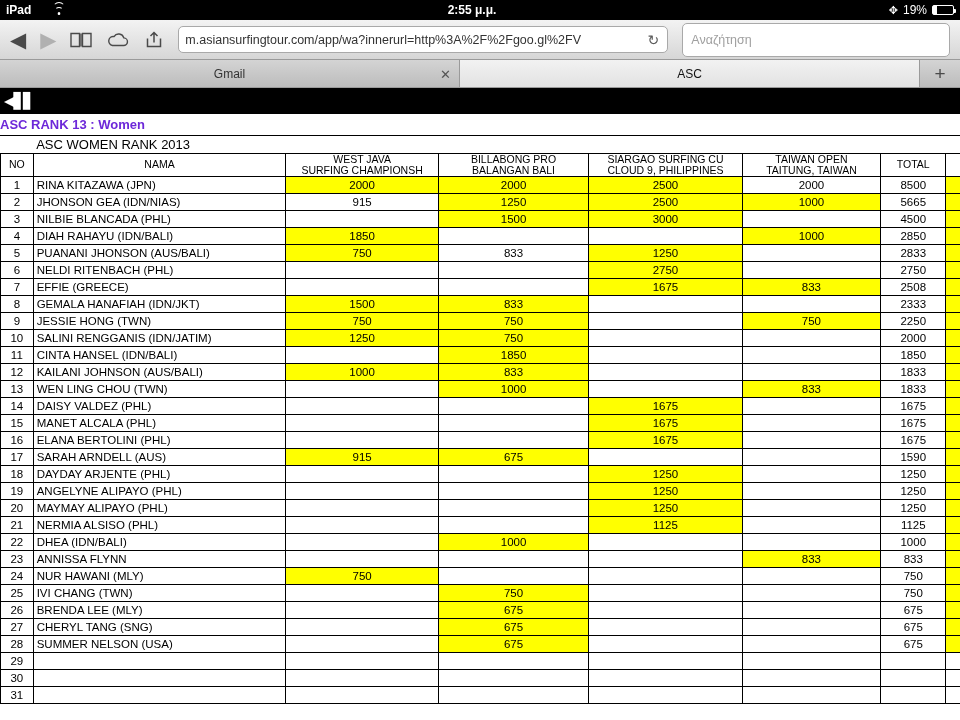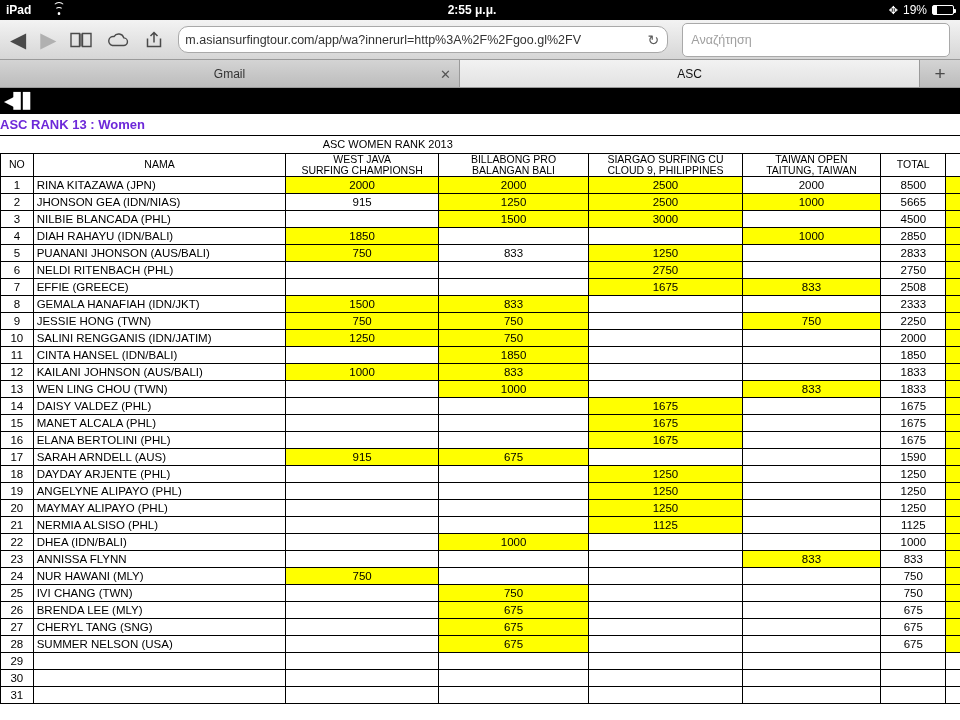--- a/index.html
+++ b/index.html
@@ -53,21 +53,21 @@
     background: linear-gradient(#f3f3f3, #d6d6d6);
     border-bottom: 1px solid #9a9a9a;
     height: 40px; display: flex; align-items: center;
     padding: 0 10px; gap: 14px;
   }
   .nav-btn { color: #4a4a4a; font-size: 21px; line-height: 1; cursor: default; }
   .nav-btn.disabled { color: #b0b0b0; }
   .icon-btn { color: #4a4a4a; display:flex; align-items:center; }
   .urlbar {
     flex: 0 0 490px; height: 27px; background: #fff;
-    border: 1px solid #a9a9a9; border-radius: 10px;
+    border: 1px solid #a9a9a9; border-radius: 5px;
     display: flex; align-items: center; padding: 0 6px;
     font-size: 12.5px; color: #333; position: relative;
   }
   .urlbar .url-text {
     white-space: nowrap; overflow: hidden; text-overflow: clip; flex: 1;
   }
   .reload {
     width: 16px; height: 16px; flex: 0 0 16px; color: #5a5a5a; font-size: 14px;
     display:flex; align-items:center; justify-content:center;
   }
@@ -130,21 +130,21 @@
   }
   table.grid td, table.grid th {
     border: 1px solid #000;
     height: 17px;
     padding: 0 3px;
     overflow: hidden;
     white-space: nowrap;
     font-weight: normal;
   }
   .banner td {
-    text-align: center; font-size: 11px; border-left: none;
+    font-size: 13px; border-left: none;
   }
   .hdr td {
     text-align: center; font-weight: bold; font-size: 10.5px;
     line-height: 11px; vertical-align: middle; height: 30px;
   }
   .hl { background: #ffff00; }
   .c { text-align: center; }
   .l { text-align: left; }
   .b { font-weight: bold; }
   

